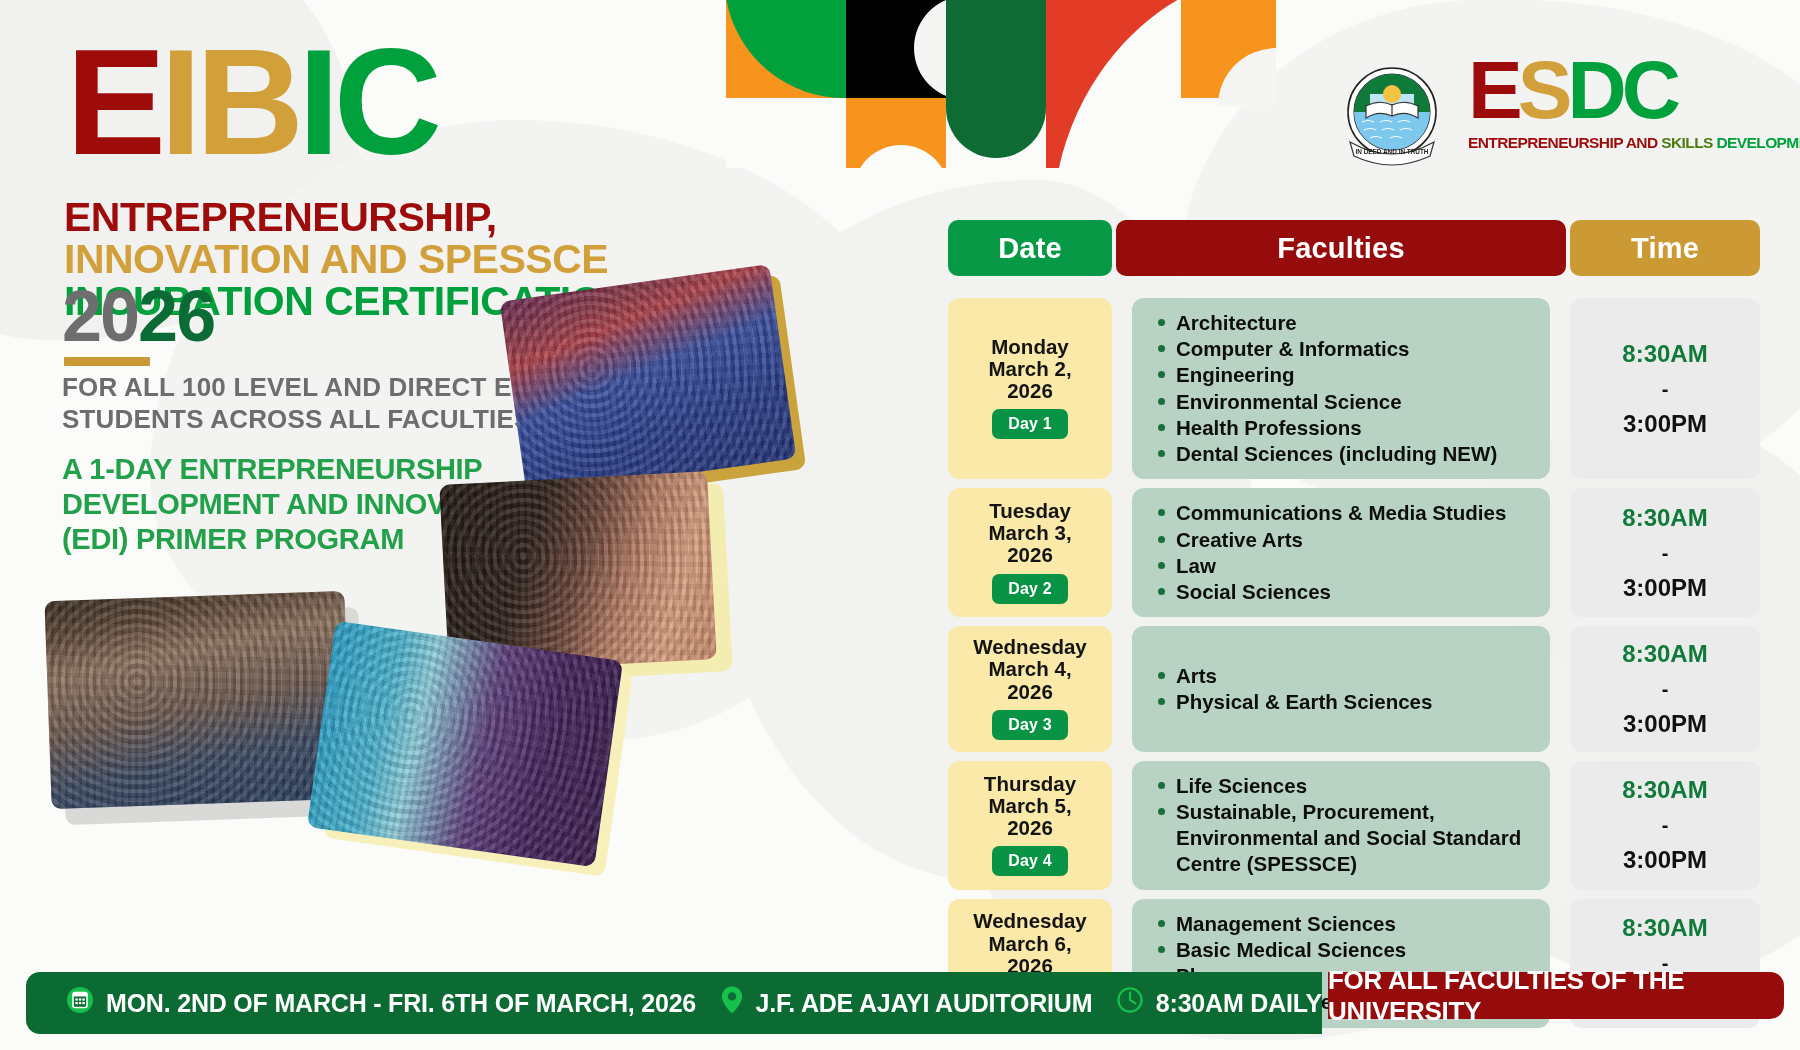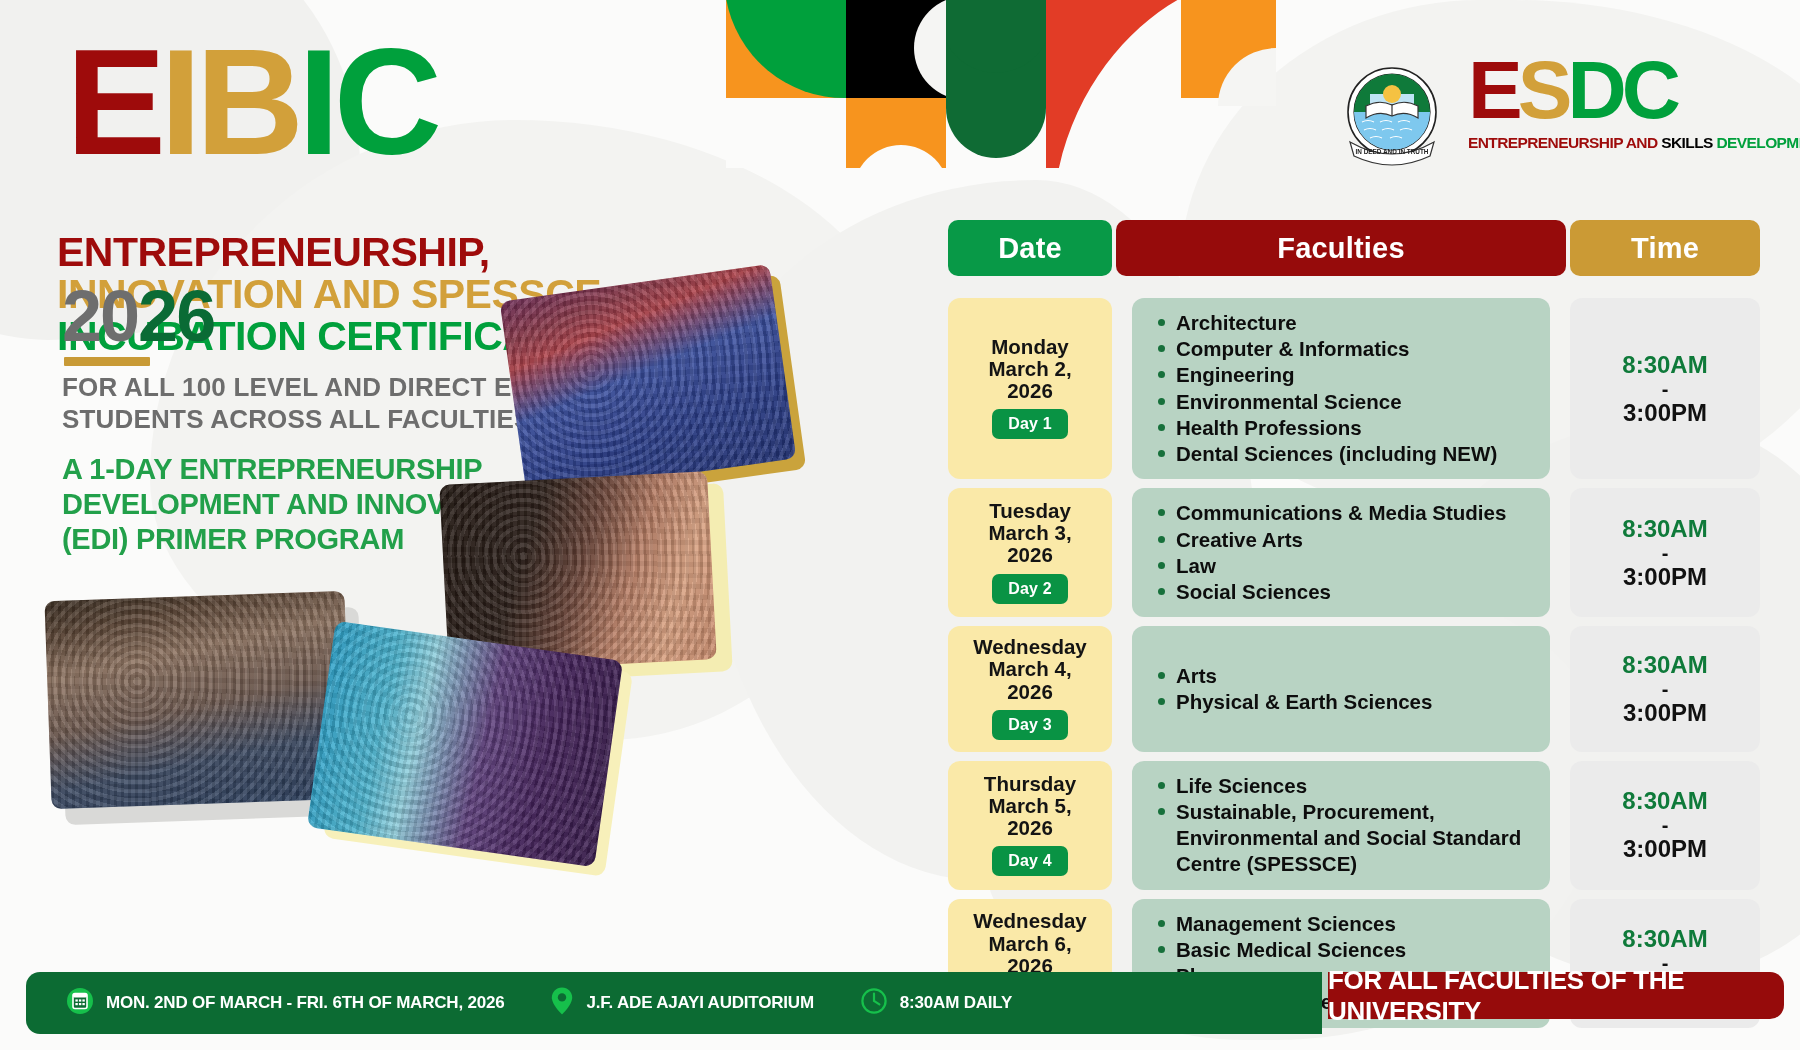--- a/index.html
+++ b/index.html
@@ -45,21 +45,21 @@
   .gI2 { color:#00a03c; }
   .gC { color:#00a03c; }
 
   .sub1, .sub2, .sub3 {
     font-weight:bold; font-size:41px; letter-spacing:-0.5px; line-height:1.02;
     font-family:"Liberation Sans", sans-serif;
   }
   .sub1 { color:#9e0b0b; }
   .sub2 { color:#d2a03a; }
   .sub3 { color:#00a03c; }
-  .subsblock { position:absolute; left:57px; top:197px; width:620px;margin-top:35px; }
+  .subsblock { position:absolute; left:64px; top:197px; width:620px; }
 
   .year { position:absolute; left:62px; top:280px; font-size:72px; font-weight:bold;
           letter-spacing:-2px; line-height:1; }
   .year .grey { color:#6e6e6e; }
   .year .grn  { color:#0a6b35; }
 
   .goldrule { position:absolute; left:64px; top:357px; width:86px; height:9px; background:#c89a36; border-radius:1px;}
 
   .forall { position:absolute; left:62px; top:372px; width:560px;
             color:#6d6d6d; font-size:26px; font-weight:bold; line-height:1.22; letter-spacing:0.2px;}
@@ -124,35 +124,35 @@
     flex:1; background:#b8d3c3; border-radius:12px; display:flex; align-items:center;
     padding:12px 16px 12px 26px;
   }
   .c-fac ul { list-style:none; }
   .c-fac li { position:relative; padding-left:18px; color:#0d0d0d; font-weight:bold;
               font-size:20.5px; line-height:1.28; }
   .c-fac li::before { content:""; position:absolute; left:0; top:9px; width:7px; height:7px;
                       border-radius:50%; background:#17703b; }
   .c-time {
     width:190px; background:#ebebeb; border-radius:12px;
-    display:flex; flex-direction:column; align-items:center; justify-content:center; gap:1px;
+    display:flex; flex-direction:column; align-items:center; justify-content:center; gap:12px;
   }
   .c-time .t1 { color:#0f7a3a; font-weight:bold; font-size:24px; }
   .c-time .tdash { color:#111; font-weight:bold; font-size:20px; line-height:0.9;}
   .c-time .t2 { color:#111; font-weight:bold; font-size:24px; }
 
   
   .footer { position:absolute; left:26px; bottom:16px; width:1758px; height:62px; }
   .foot-green {
     position:absolute; left:0; top:0; width:1296px; height:62px;
     background:#0c6b33; border-radius:14px 0 0 14px;
     display:flex; align-items:center; padding-left:40px; gap:0;
   }
   .fitem { display:flex; align-items:center; gap:12px; color:#fff; font-weight:bold;
-           font-size:17px; letter-spacing:-0.2px; white-space:nowrap; }
+           font-size:25px; letter-spacing:-0.2px; white-space:nowrap; }
   .fsep { width:46px; }
   .foot-red {
     position:absolute; left:1302px; top:0; width:456px; height:47px;
     background:#960b0b; border-radius:0 14px 14px 0;
     display:flex; align-items:center; justify-content:center;
   }
   .foot-red span { color:#fff; font-weight:bold; font-size:26px; letter-spacing:-0.3px; }
 </style>
 </head>
 <body>
@@ -262,21 +262,21 @@
   </div>
 
   <div class="esdc">
     <div class="esdc-letters">
       <span class="el" style="color:#9e0b0b">E</span>
       <span class="el" style="color:#d2a03a">S</span>
       <span class="el" style="color:#00a03c">D</span>
       <span class="el" style="color:#00a03c">C</span>
     </div>
     <div class="esdc-tag">
-      <span style="color:#9e0b0b">ENTREPRENEURSHIP AND </span><span style="color:#000000">SKILLS </span><span style="color:#00a03c">DEVELOPMENT CENTER</span>
+      <span style="color:#9e0b0b">ENTREPRENEURSHIP AND </span><span style="color:#4d7c0f">SKILLS </span><span style="color:#00a03c">DEVELOPMENT CENTER</span>
     </div>
   </div>
 
   <div class="table">
     <div class="thead">
       <div class="th th-date">Date</div>
       <div class="th th-fac">Faculties</div>
       <div class="th th-time">Time</div>
     </div>
     <div id="rows-host">

